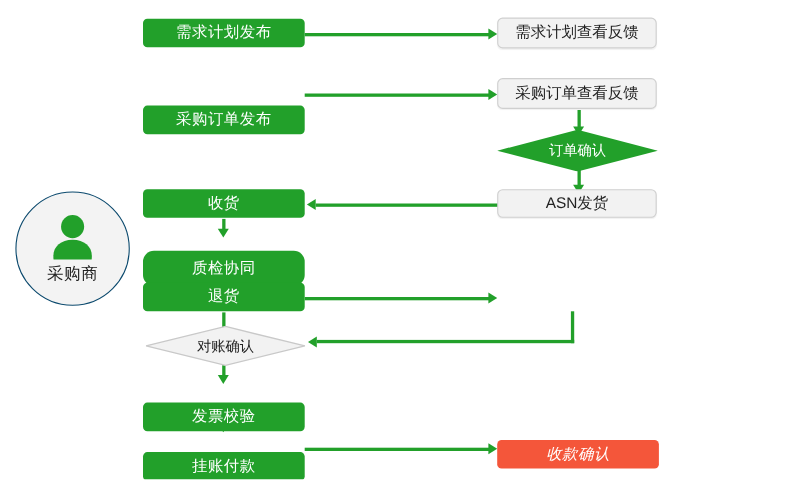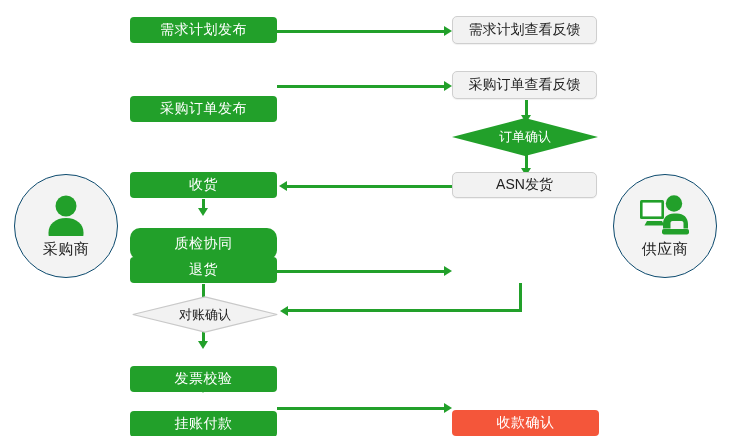--- a/index.html
+++ b/index.html
@@ -220,40 +220,26 @@
   </div>
 
   <div class="node node-green" style="left:130px; top:349px; width:147px; height:26px;margin-top:17px;">
     <span>发票校验</span>
   </div>
 
   <div class="node node-green" style="left:130px; top:411px; width:147px; height:26px;">
     <span>挂账付款</span>
   </div>
 
-  <div class="node node-red" style="left:452px; top:410px; width:147px; height:26px;">
+  <div class="node node-red" style="left:452px; top:400px; width:147px; height:26px;font-style:italic;">
     <span>收款确认</span>
   </div>
 
   <div class="actor" style="left:14px; top:174px;">
     <svg class="actor-icon" viewBox="0 0 54 46">
       <circle cx="27" cy="13" r="10.5" fill="#22a02a"></circle>
       <path d="M27 25c-10.5 0-17.5 6.2-17.5 14.5 0 1.2 0 2.5.2 3.5h34.6c.2-1 .2-2.3.2-3.5C44.5 31.2 37.5 25 27 25z" fill="#22a02a"></path>
     </svg>
     <span class="actor-label">采购商</span>
   </div>
 
-  <div class="actor" style="left:613px; top:174px;">
-    <svg class="actor-icon" viewBox="0 0 54 46">
-
-      <rect x="2" y="7" width="24" height="19" rx="1.5" fill="#22a02a"></rect>
-      <rect x="4.6" y="9.6" width="18.8" height="13.8" fill="#ffffff"></rect>
-      <path d="M9 28h15l2.5 4.5H6.5z" fill="#22a02a"></path>
-
-      <circle cx="36" cy="10.5" r="8.2" fill="#22a02a"></circle>
-
-      <path d="M36 20.5c-6.6 0-11 4.2-11 10.4v4.6h7.5v-5.6c0-1 .9-1.9 2-1.9h9c1.1 0 2 .9 2 1.9v5.6H50v-4.6c0-6.2-4.4-10.4-11-10.4z" fill="#22a02a"></path>
-      <rect x="24" y="36" width="27" height="5.4" rx="1.8" fill="#22a02a"></rect>
-    </svg>
-    <span class="actor-label">供应商</span>
-  </div>
 
 </div>
 
 </body></html>

